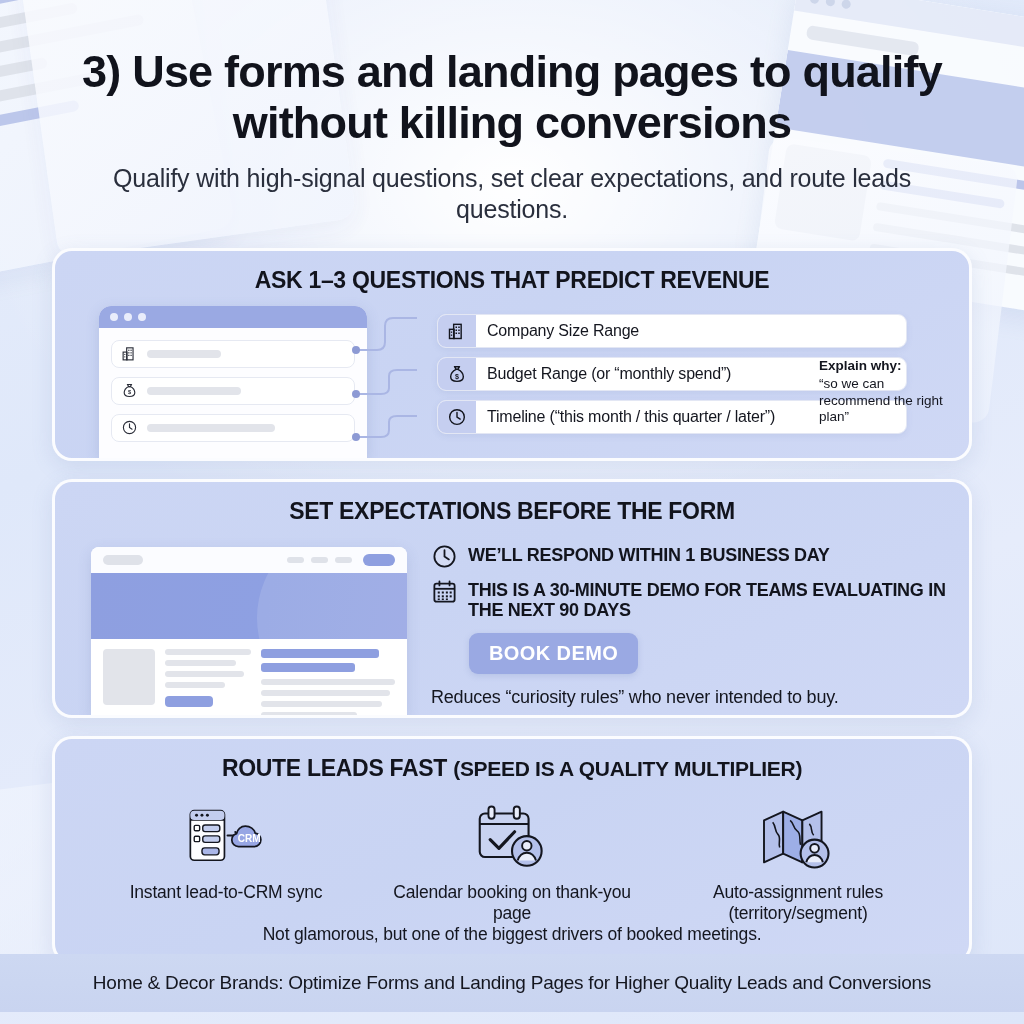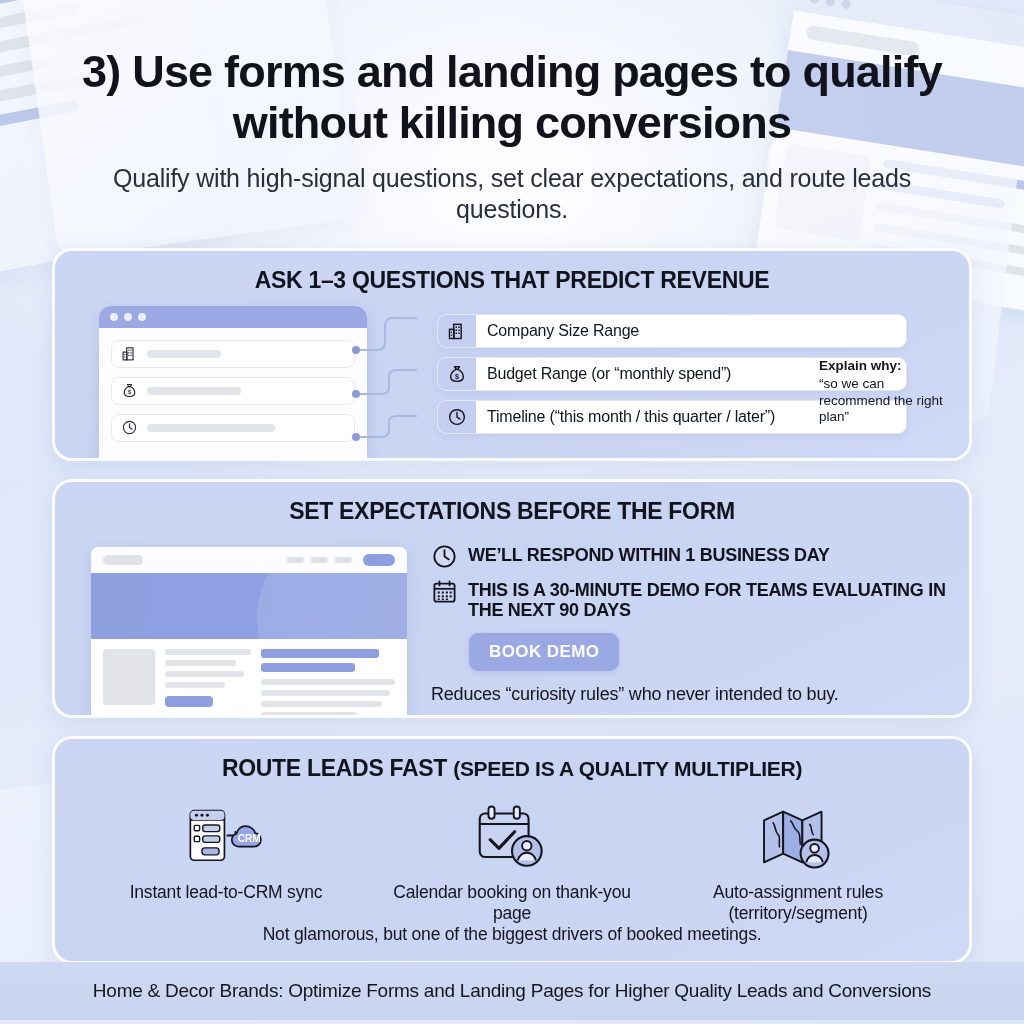--- a/index.html
+++ b/index.html
@@ -242,21 +242,21 @@
   .c2-right { flex: 1; padding: 6px 0 0 24px; }
   .expect-row { display: flex; align-items: flex-start; gap: 10px; margin-bottom: 8px; }
   .expect-text {
     font-size: 18px; font-weight: 800; color: #12141d;
     line-height: 1.14; letter-spacing: -0.3px; padding-top: 2px;
   }
   .book-btn {
     display: inline-block;
     background: #9aa9e3;
     color: #ffffff;
-    font-size: 17px; font-weight: 800;
+    font-size: 20px; font-weight: 800;
     letter-spacing: 0.4px;
     padding: 9px 20px;
     border-radius: 9px;
     margin: 4px 0 0 38px;
     border: none;
     box-shadow: 0 2px 6px rgba(90,110,170,0.18);
   }
   .reduces {
     margin-top: 13px;
     font-size: 18px;
@@ -273,21 +273,21 @@
     font-size: 17.5px; color: #14161f; line-height: 1.22;
     letter-spacing: -0.2px; margin-top: 4px;
   }
   .c3-foot {
     text-align: center; 
     font-size: 17.5px; color: #14161f; letter-spacing: -0.2px;
   }
 
   
   .footer {
-    position: absolute; left: 0; bottom: 4px; width: 1024px; height: 58px;
+    position: absolute; left: 0; bottom: 12px; width: 1024px; height: 58px;
     background: linear-gradient(180deg, #cdd8f2 0%, #c9d4f0 100%);
     display: flex; align-items: center; justify-content: center;
     z-index: 6;
   }
   .footer-text {
     font-size: 19px; color: #14161f; letter-spacing: -0.25px;
   }
 </style>
 </head>
 <body>

